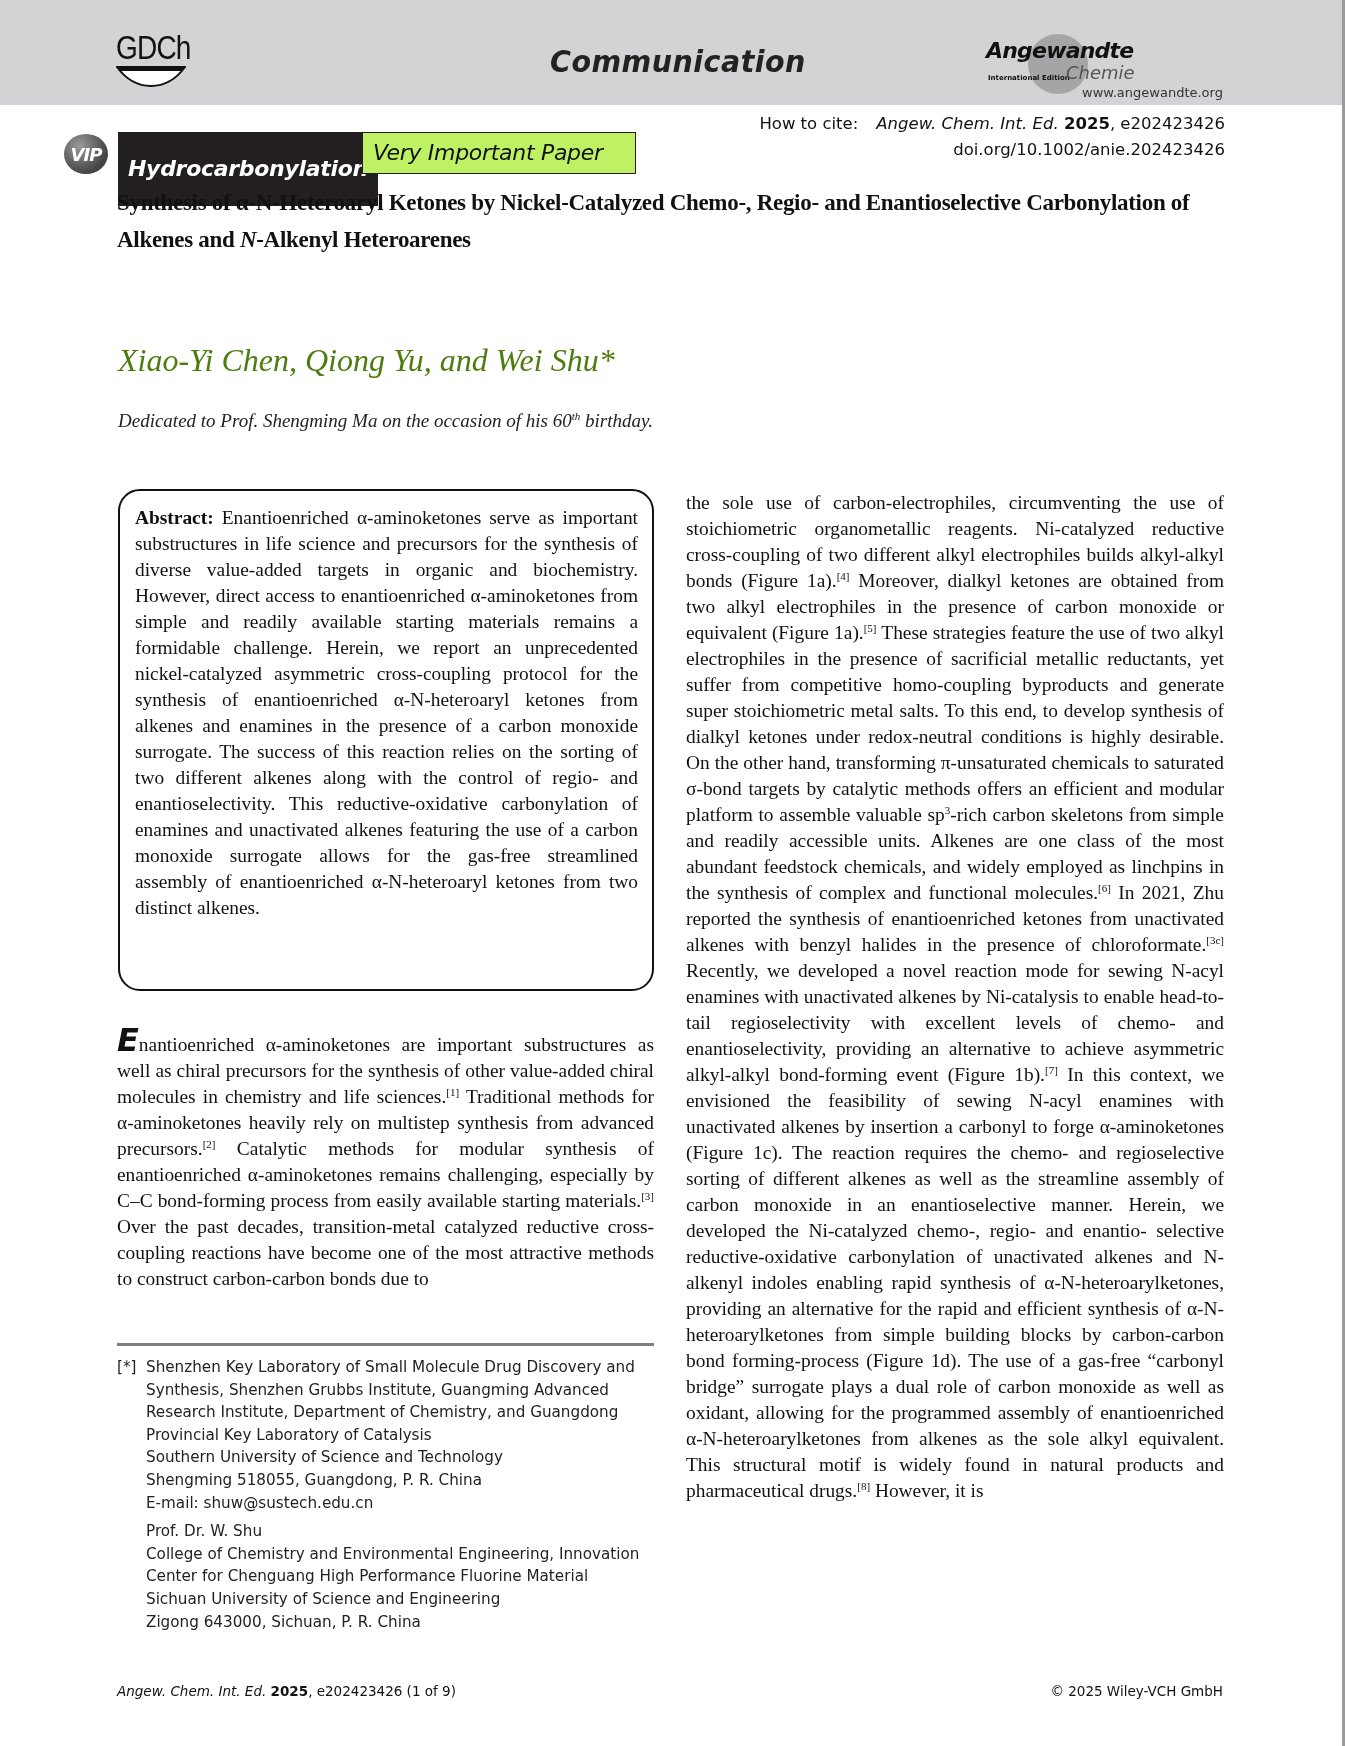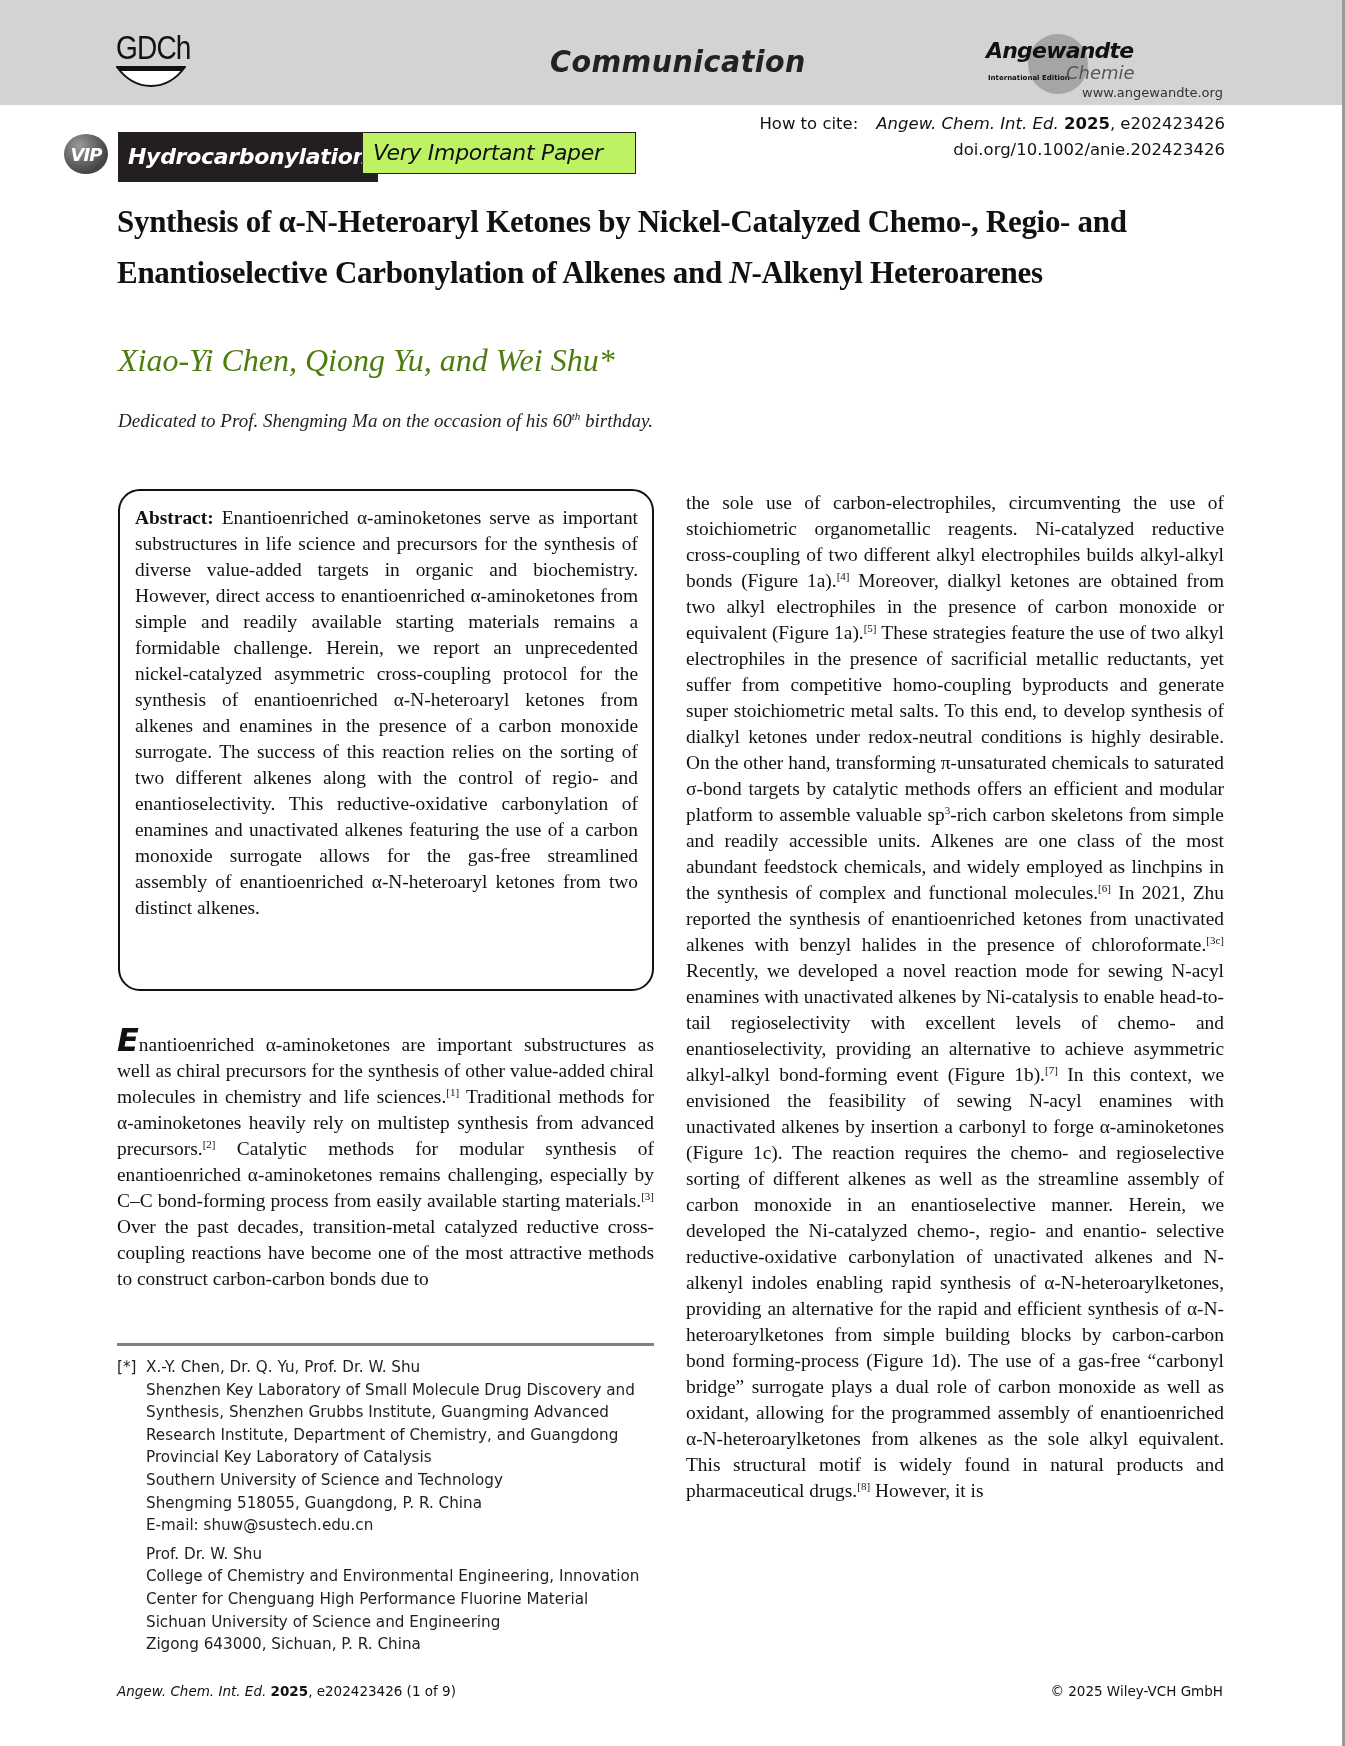--- a/index.html
+++ b/index.html
@@ -26,27 +26,27 @@
   
   .cite { position: absolute; right: 120px; top: 111px; text-align: right; font-family: "DejaVu Sans", sans-serif; font-size: 16.5px; color: #111; line-height: 26px; }
   .cite .lbl { margin-right: 18px; text-align: right; }
   .cite .journal { font-style: italic; }
 
   
   .vip-icon { position: absolute; left: 64px; top: 134px; width: 44px; height: 40px; border-radius: 50%;
     background: radial-gradient(circle at 35% 30%, #9a9a9a, #444 70%); color: #fff;
     font-family: "DejaVu Sans", sans-serif; font-weight: bold; font-style: italic; font-size: 18px; letter-spacing: -1px;
     display: flex; align-items: center; justify-content: center; }
-  .topic-tag { position: absolute; left: 118px; top: 132px; height: 42px; padding: 4px 10px; background: #231f20; color: #fff;
+  .topic-tag { position: absolute; left: 118px; top: 132px; height: 42px; padding: 16px 10px; background: #231f20; color: #fff;
     font-family: "DejaVu Sans", sans-serif; font-style: italic; font-weight: bold; font-size: 22px; line-height: 42px; letter-spacing: -0.3px; }
   .vip-tag { position: absolute; left: 362px; top: 132px; height: 40px; width: 262px; padding: 0 0 0 10px; border: 1px solid #231f20; background: #bef264; color: #111;
     font-family: "DejaVu Sans", sans-serif; font-style: italic; font-size: 22px; line-height: 40px; letter-spacing: -0.3px; }
 
   
-  .title { position: absolute; left: 117px; top: 196px; width: 1130px; font-family: "Liberation Serif", serif; font-weight: bold; font-size: 31px; line-height: 51px; letter-spacing: -0.3px; color: #111; }
+  .title { position: absolute; left: 117px; top: 184px; width: 1130px; font-family: "Liberation Serif", serif; font-weight: bold; font-size: 23px; line-height: 37px; letter-spacing: -0.3px; color: #111; }
   .authors { position: absolute; left: 118px; top: 342px; font-style: italic; font-size: 32px; color: #4d7c0f; }
   .dedication { position: absolute; left: 118px; top: 410px; font-style: italic; font-size: 19px; color: #222; }
   .dedication sup { font-size: 11px; }
 
   
   .abstract-box { position: absolute; left: 118px; top: 489px; width: 536px; height: 502px; border: 2px solid #111; border-radius: 22px; box-sizing: border-box; }
   .abstract-text { position: absolute; left: 135px; top: 505px; width: 503px; font-size: 19.4px; line-height: 26px; text-align: justify; color: #111; }
   .abstract-text b { font-weight: bold; }
 
   
@@ -112,21 +112,20 @@
 
 <div class="col col-left">
   <p><span class="dropcap">E</span><span>nantioenriched α-aminoketones are important substructures as well as chiral precursors for the synthesis of other value-added chiral molecules in chemistry and life sciences.</span><sup>[1]</sup><span> Traditional methods for α-aminoketones heavily rely on multistep synthesis from advanced precursors.</span><sup>[2]</sup><span> Catalytic methods for modular synthesis of enantioenriched α-aminoketones remains challenging, especially by C–C bond-forming process from easily available starting materials.</span><sup>[3]</sup><span> Over the past decades, transition-metal catalyzed reductive cross-coupling reactions have become one of the most attractive methods to construct carbon-carbon bonds due to</span></p>
 </div>
 
 <div class="fn-rule"></div>
 <div class="footnote">
   <span class="mark">[*]</span>
   <div class="body" id="fn-body">
     <div id="aff1">
-        <div>X.-Y. Chen, Dr. Q. Yu, Prof. Dr. W. Shu</div>
         <div>Shenzhen Key Laboratory of Small Molecule Drug Discovery and</div>
         <div>Synthesis, Shenzhen Grubbs Institute, Guangming Advanced</div>
         <div>Research Institute, Department of Chemistry, and Guangdong</div>
         <div>Provincial Key Laboratory of Catalysis</div>
         <div>Southern University of Science and Technology</div>
         <div>Shengming 518055, Guangdong, P. R. China</div>
         <div>E-mail: shuw@sustech.edu.cn</div>
       </div>
     <div class="gap"></div>
     <div id="aff2">

